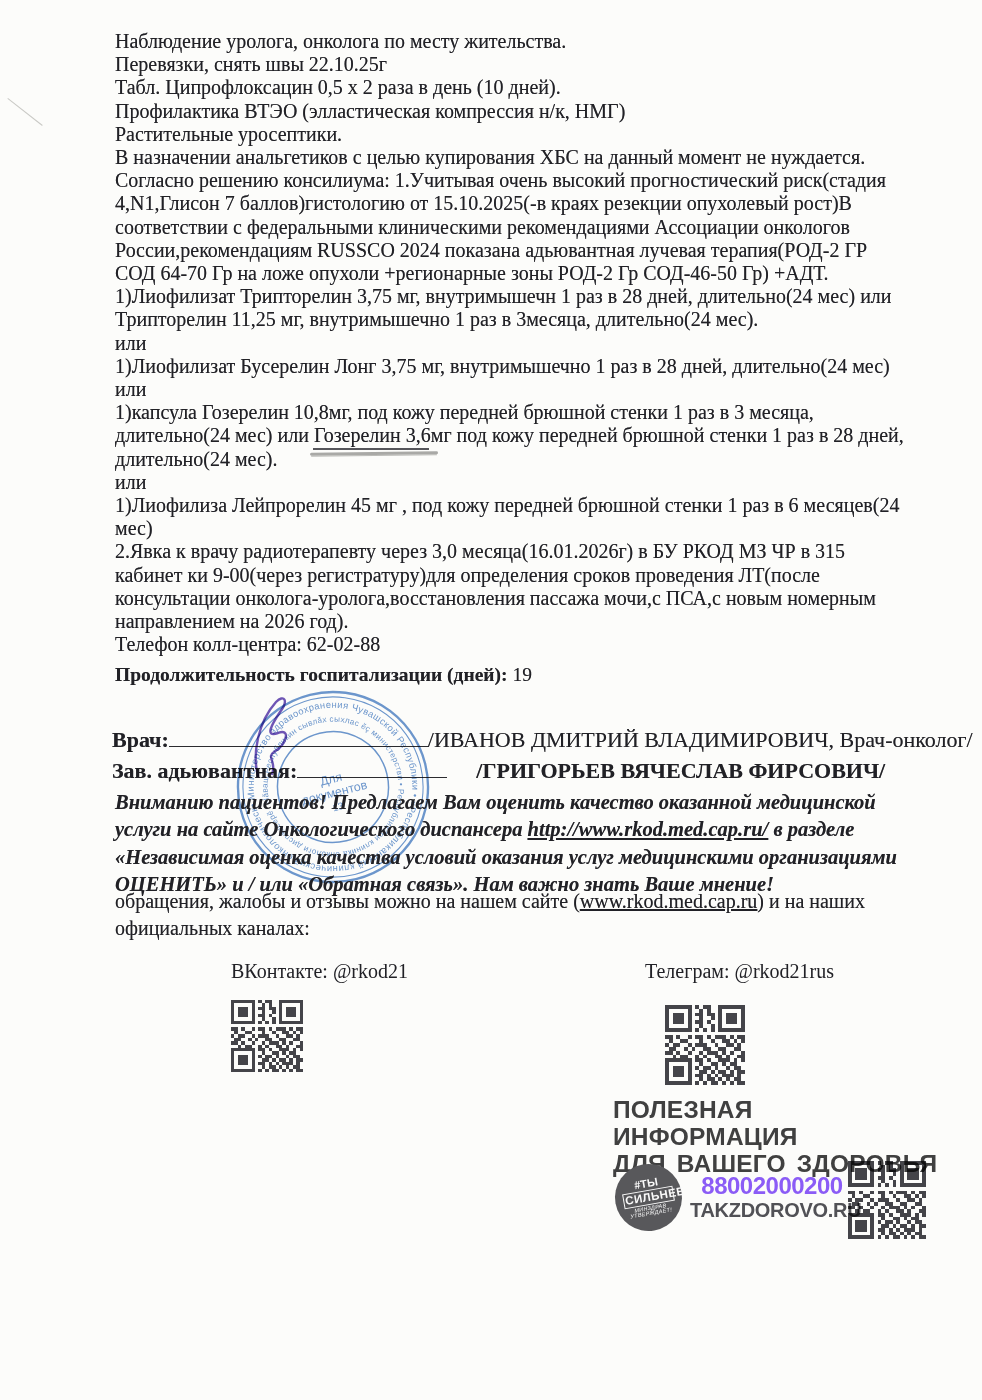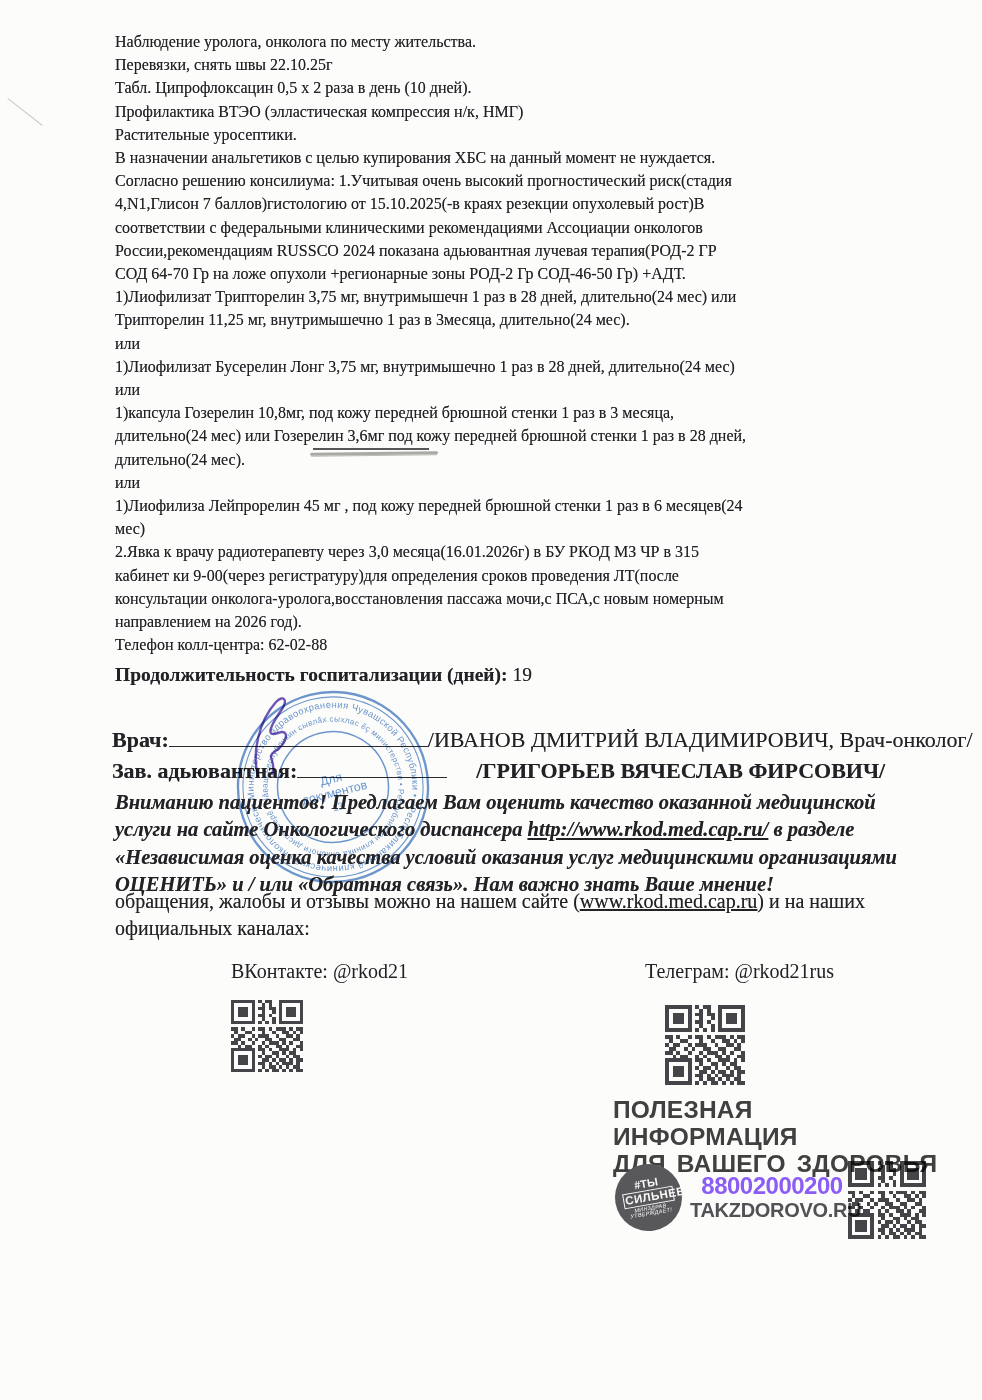--- a/index.html
+++ b/index.html
@@ -10,21 +10,21 @@
     color:#212126;
   }
   .page *{box-sizing:border-box;}
   .scan-scratch{
     position:absolute;left:8px;top:98px;width:44px;height:1px;
     background:#c9c9c5;transform:rotate(38deg);transform-origin:left top;
   }
   
   .main-text{
     position:absolute;left:115px;top:30px;width:835px;
-    font-size:16px;line-height:23.2px;white-space:pre-line;
+    font-size:20px;line-height:23.2px;white-space:pre-line;
     text-shadow:0 0 .5px rgba(35,35,40,.55);
   }
   .hosp-line{
     position:absolute;left:115px;top:664px;width:835px;
     font-size:19.5px;text-shadow:0 0 .5px rgba(35,35,40,.5);
   }
   .hosp-line .lbl{font-weight:bold;}
   
   .sig-row{
     position:absolute;left:112px;width:850px;height:27px;

